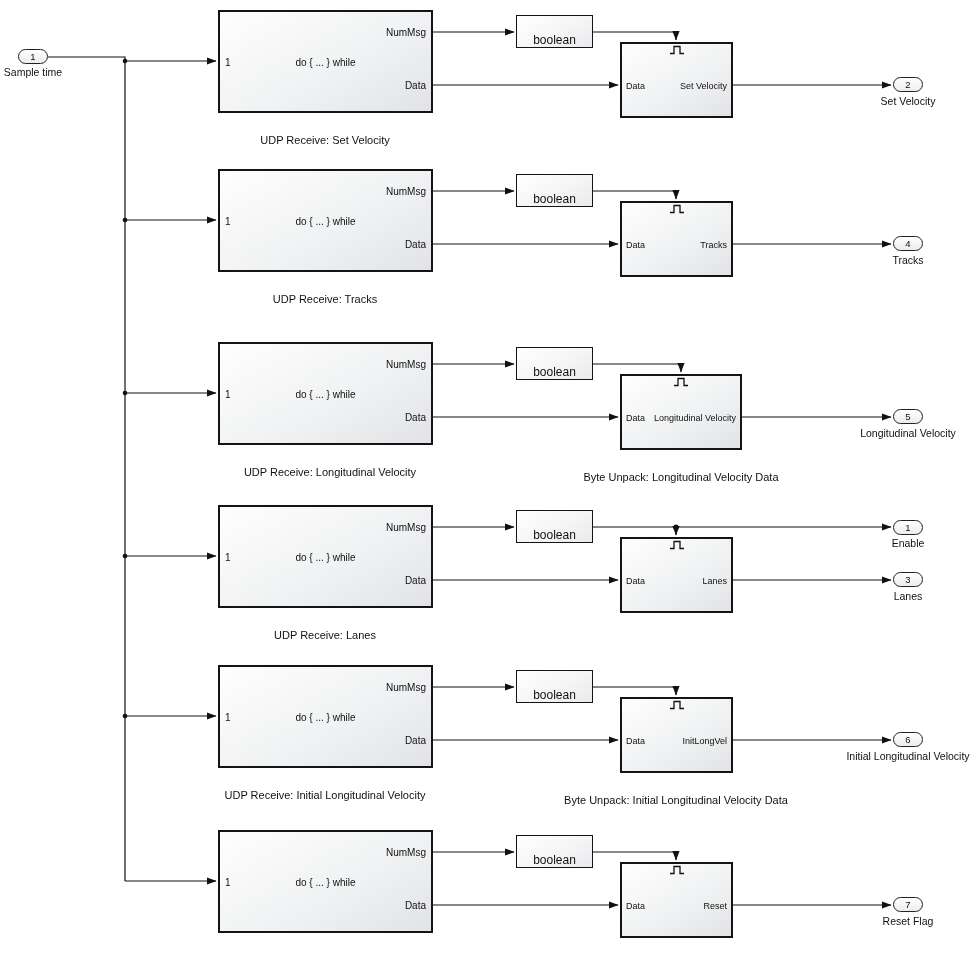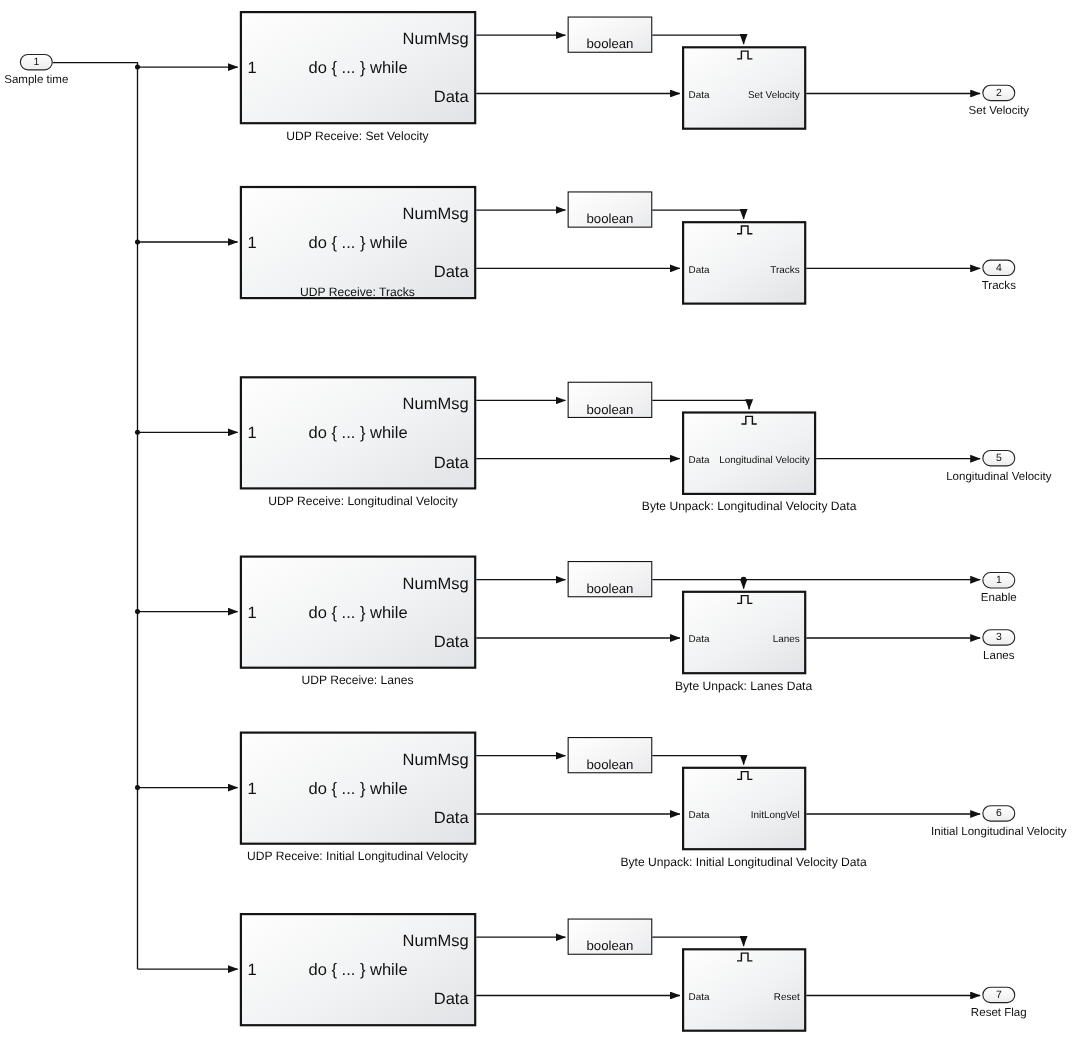--- a/index.html
+++ b/index.html
@@ -5,29 +5,29 @@
   html,body{margin:0;padding:0;background:#ffffff;}
   #canvas{position:relative;width:977px;height:967px;background:#ffffff;overflow:hidden;
           font-family:"Liberation Sans",sans-serif;color:#111;}
   .blk{position:absolute;box-sizing:border-box;border:2px solid #141414;
        background:linear-gradient(150deg,#fefefe 0%,#f1f2f3 55%,#e2e3e6 100%);}
   .udp{left:218px;width:215px;height:103px;}
   .unpack{left:620px;width:113px;height:76px;}
   .bool{position:absolute;left:516px;width:77px;height:33px;box-sizing:border-box;
         border:1.5px solid #141414;display:flex;align-items:flex-end;justify-content:center;
         font-size:12px;background:linear-gradient(150deg,#ffffff,#f4f4f5 60%,#e9eaec);}
-  .inlbl{position:absolute;font-size:15px;white-space:nowrap;}
+  .inlbl{position:absolute;font-size:10px;white-space:nowrap;}
   .uin{left:5px;top:50%;transform:translateY(-50%);}
   .ubody{left:0;right:0;top:50%;transform:translateY(-50%);text-align:center;}
   .utop{right:5px;top:15px;}
   .ubot{right:5px;top:68px;}
   .pin{left:4px;top:37px;font-size:9px;}
   .pout{right:4px;top:37px;font-size:9px;}
   .trig{position:absolute;top:1px;left:50%;transform:translateX(-50%);}
-  .cap{position:absolute;text-align:center;font-size:11px;white-space:nowrap;}
+  .cap{position:absolute;text-align:center;font-size:11px;white-space:nowrap;margin-top:16px;}
   .port{position:absolute;left:893px;width:30px;height:15px;box-sizing:border-box;
         border:1px solid #222;border-radius:8px;display:flex;align-items:center;justify-content:center;
         font-size:9.5px;background:linear-gradient(#ffffff,#ededee);}
   .plabel{position:absolute;left:808px;width:200px;text-align:center;font-size:10.5px;white-space:nowrap;}
   svg.wires{position:absolute;left:0;top:0;}
 </style>
 </head>
 <body>
 
 <div id="canvas">
@@ -115,21 +115,21 @@
     <span>2</span>
   </div>
   <div class="plabel" style="top:95px;">Set Velocity</div>
 
   <div class="blk udp" style="top:169px;">
     <span class="inlbl uin">1</span>
     <span class="inlbl ubody">do { ... } while</span>
     <span class="inlbl utop">NumMsg</span>
     <span class="inlbl ubot">Data</span>
   </div>
-  <div class="cap" style="left:175px;width:300px;top:260px;">UDP Receive: Tracks</div>
+  <div class="cap" style="left:175px;width:300px;top:277px;">UDP Receive: Tracks</div>
   <div class="bool" style="top:174px;">
     <span>boolean</span>
   </div>
   <div class="blk unpack" style="top:201px;">
     <svg class="trig" width="16" height="10" viewBox="0 0 16 10">
         <path d="M1 8.5 H5 V1.5 H11 V8.5 H15" fill="none" stroke="#111" stroke-width="1.3"></path>
       </svg>
     <span class="inlbl pin">Data</span>
     <span class="inlbl pout">Tracks</span>
   </div>
@@ -171,21 +171,20 @@
   <div class="bool" style="top:510px;">
     <span>boolean</span>
   </div>
   <div class="blk unpack" style="top:537px;">
     <svg class="trig" width="16" height="10" viewBox="0 0 16 10">
         <path d="M1 8.5 H5 V1.5 H11 V8.5 H15" fill="none" stroke="#111" stroke-width="1.3"></path>
       </svg>
     <span class="inlbl pin">Data</span>
     <span class="inlbl pout">Lanes</span>
   </div>
-  <div class="cap" style="left:496px;width:360px;top:618px;">Byte Unpack: Lanes Data</div>
   <div class="port" style="top:520px;">
     <span>1</span>
   </div>
   <div class="plabel" style="top:537px;">Enable</div>
   <div class="port" style="top:572px;">
     <span>3</span>
   </div>
   <div class="plabel" style="top:590px;">Lanes</div>
 
   <div class="blk udp" style="top:665px;">

